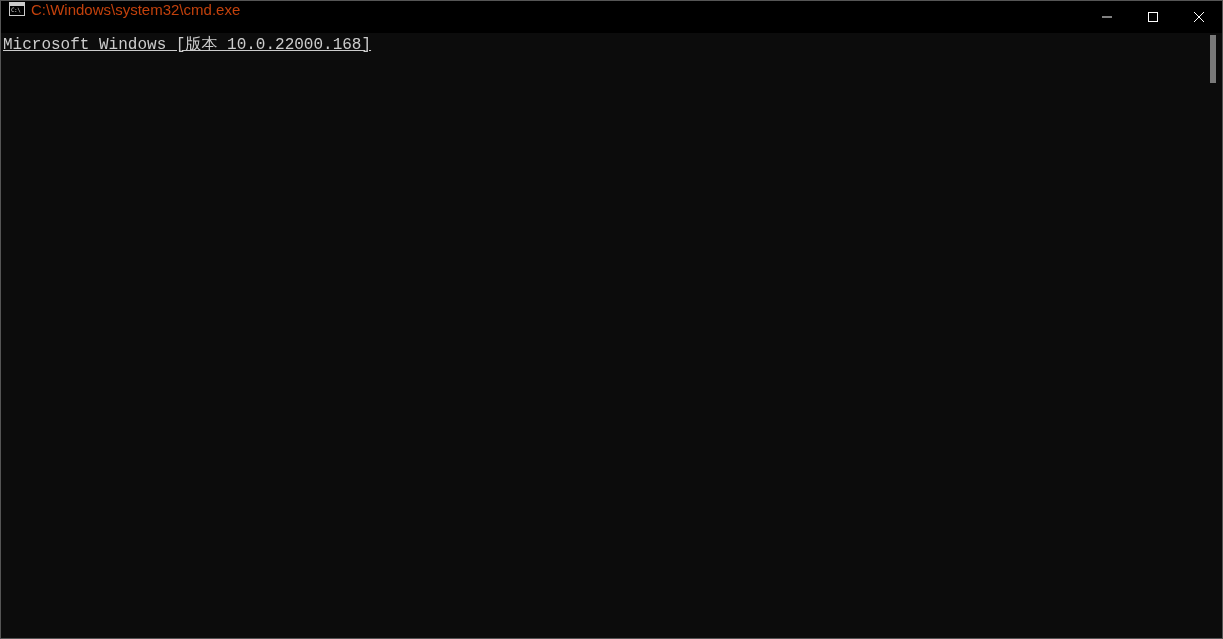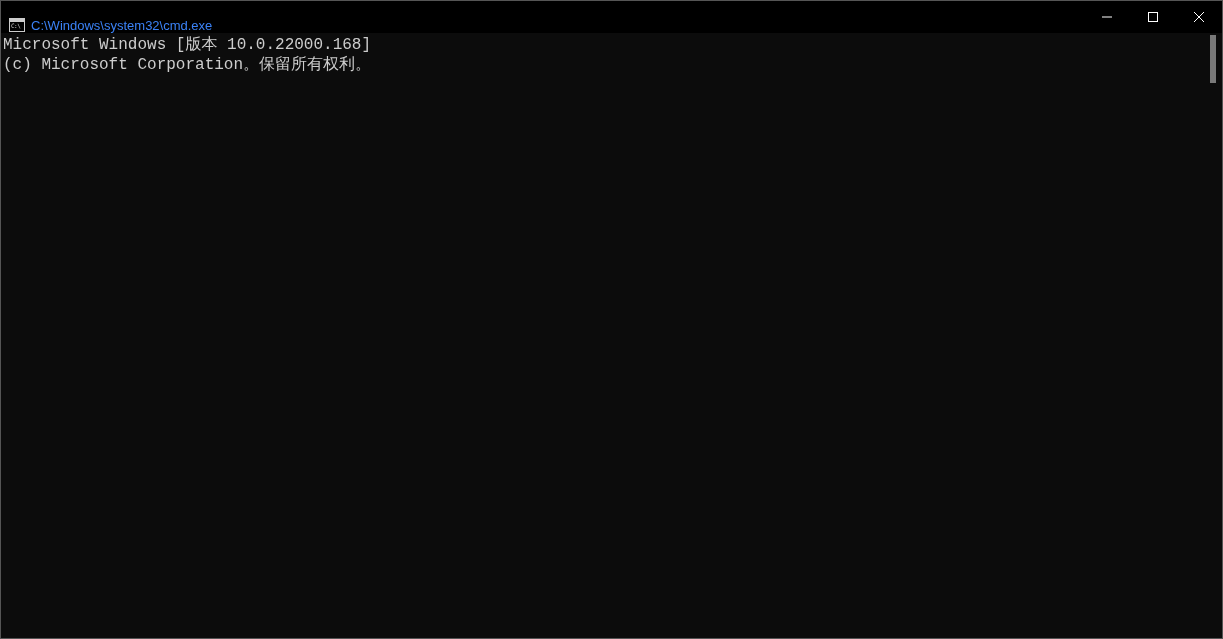--- a/index.html
+++ b/index.html
@@ -19,24 +19,24 @@
     background: #0c0c0c;
     display: flex;
     flex-direction: column;
     box-sizing: border-box;
     border: 1px solid #555;
   }
   .titlebar {
     height: 32px;
     background: #000000;
     display: flex;
-    align-items: flex-end;
-    color: #3b82f6;
+    align-items: flex-start;
+    color: #c2410c;
     font-family: "Segoe UI", Tahoma, sans-serif;
-    font-size: 13px;
+    font-size: 15px;
     user-select: none;
     flex-shrink: 0;
   }
   .titlebar .icon-wrap {
     width: 16px;
     height: 16px;
     margin-left: 8px;
     margin-right: 6px;
     display: inline-flex;
     align-items: center;
@@ -67,21 +67,21 @@
     position: absolute;
     inset: 0;
     padding: 2px 0 0 2px;
     color: #cccccc;
     white-space: pre;
     line-height: 20px;
     letter-spacing: 0px;
     font-family: "NSimSun", "SimSun", Consolas, "Courier New", monospace;
     font-size: 16px;
   }
-  .line { display: block; }
+  .line { display: block; text-decoration: underline; }
   .cursor {
     display: inline-block;
     width: 9px;
     height: 3px;
     background: #cccccc;
     vertical-align: -2px;
     margin-left: 0px;
   }
   .scrollbar {
     position: absolute;
@@ -152,20 +152,20 @@
     </div>
     <div class="winbtn">
       <svg width="10" height="10" viewBox="0 0 10 10">
         <line x1="0" y1="0" x2="10" y2="10" stroke="#ffffff" stroke-width="1"></line>
         <line x1="10" y1="0" x2="0" y2="10" stroke="#ffffff" stroke-width="1"></line>
       </svg>
     </div>
   </div>
 
   <div class="terminal-area">
-    <div class="terminal"><span class="line">Microsoft Windows [版本 10.0.22000.168]</span><span class="line">(c) Microsoft Corporation。保留所有权利。</span><span class="line"></span></div>
+    <div class="terminal"><span class="line">Microsoft Windows [版本 10.0.22000.168]</span><span class="line"></span></div>
 
     <div class="scrollbar">
       <div class="thumb" style="top:2px;height:48px;"></div>
     </div>
   </div>
 
 </div>
 
 </body></html>

